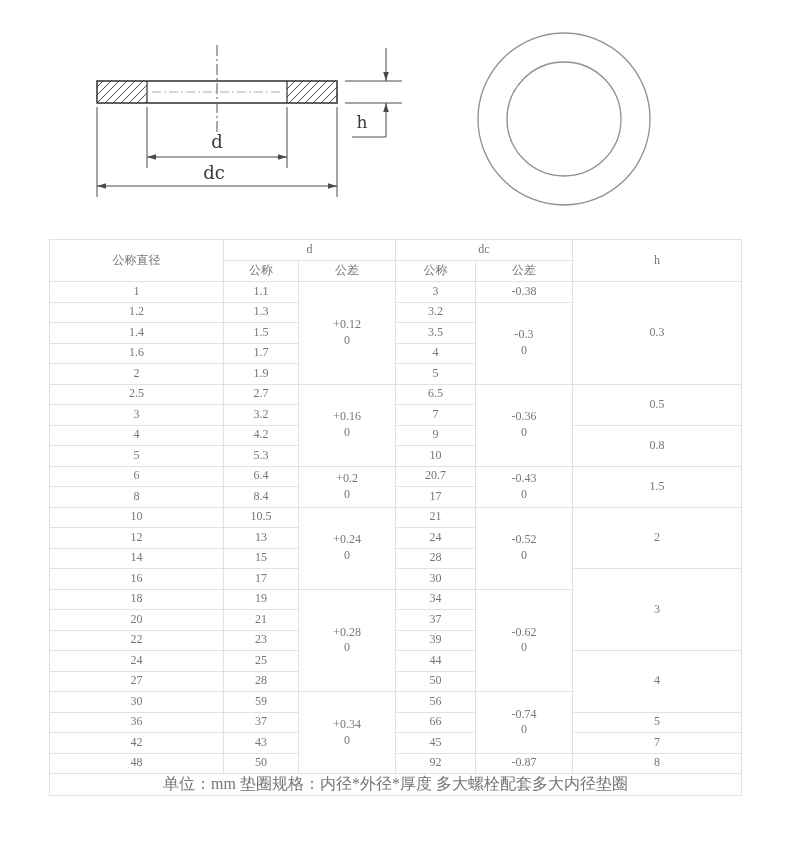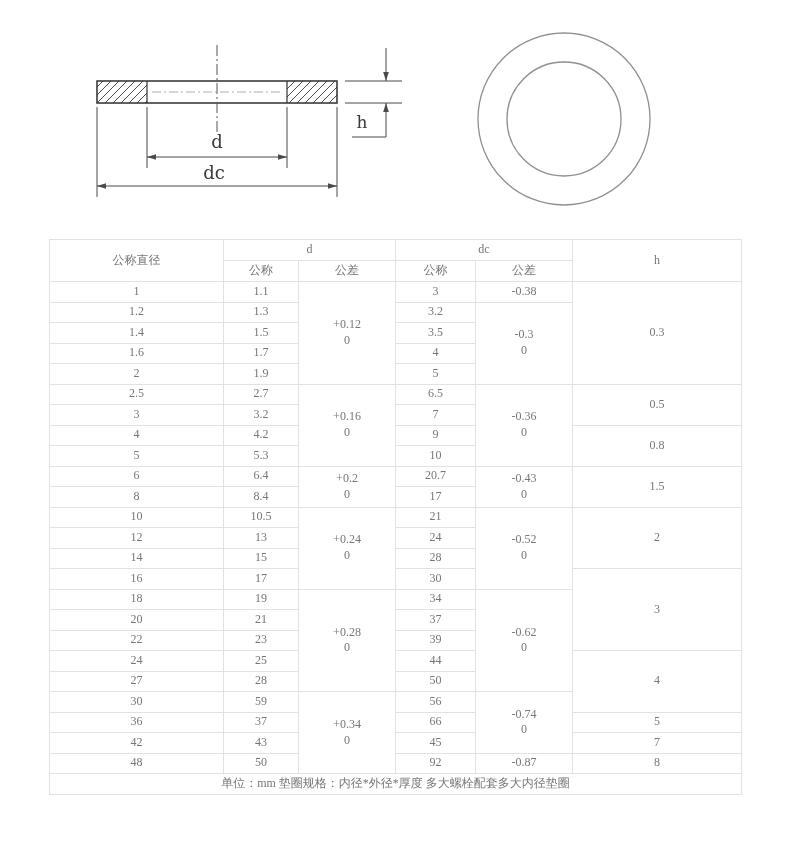--- a/index.html
+++ b/index.html
@@ -6,21 +6,21 @@
   body{background:#ffffff;font-family:"Liberation Sans", sans-serif;}
   .page{position:relative;width:790px;height:848px;background:#ffffff;overflow:hidden;}
   .drawing{position:absolute;left:0;top:0;}
   .spec-table-wrap{position:absolute;left:49px;top:239px;width:692px;}
   table.spec{border-collapse:collapse;table-layout:fixed;width:692px;color:#767676;font-size:12px;font-family:Liberation Serif, serif;}
   table.spec td,table.spec th{border:1px solid #e2e2e2;text-align:center;vertical-align:middle;
     font-weight:normal;padding:0;line-height:1.3;}
   table.spec thead tr{height:21px;}
   table.spec tfoot tr{height:21px;}
   td.tol{white-space:pre-line;line-height:20px;}
-  tfoot td{font-size:12px;color:#767676;}
+  tfoot td{font-size:16px;color:#767676;}
 </style>
 </head>
 <body>
 
 <div class="page">
 
   <svg class="drawing" width="790" height="232" viewBox="0 0 790 232">
     <defs>
       <pattern id="hatch" patternUnits="userSpaceOnUse" width="8" height="8">
         <path d="M-2,2 L2,-2" stroke="#4a4a4a" stroke-width="1" fill="none"></path>

